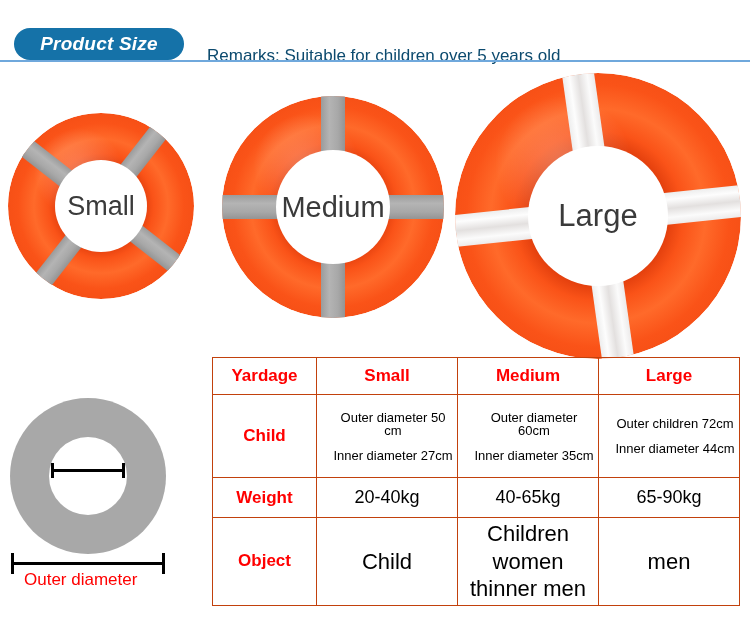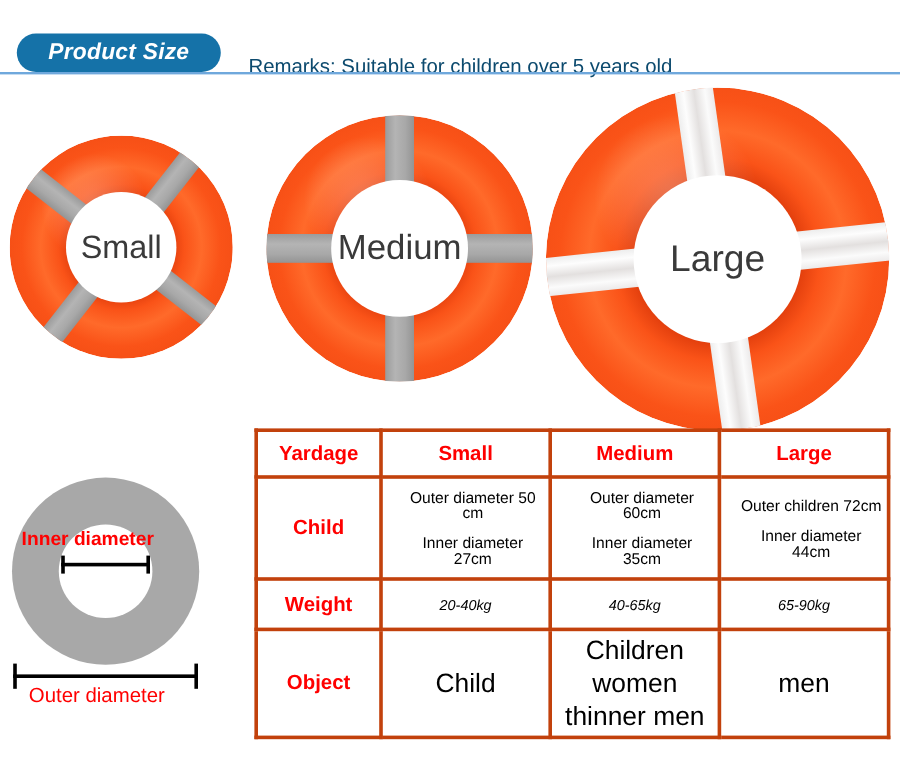--- a/index.html
+++ b/index.html
@@ -163,21 +163,21 @@
 
   
   #spec-table {
     position: absolute;
     left: 212px; top: 357px;
     width: 528px;
     border-collapse: collapse;
     table-layout: fixed;
   }
   #spec-table td {
-    border: 3px solid #c2410c;
+    border: 1px solid #c2410c;
     text-align: center;
     vertical-align: middle;
     font-size: 14px;
     color: #000000;
     padding: 2px 4px;
   }
   #spec-table .col-label { width: 104px; }
   #spec-table .col-size  { width: 141px; }
   #spec-table .row-head td { height: 32px; }
   #spec-table .hdr {
@@ -188,21 +188,21 @@
   #spec-table .rowlabel {
     color: #ff0000;
     font-weight: bold;
     font-size: 17px;
   }
   #spec-table .row-size td { height: 78px; }
   #spec-table .row-weight td { height: 35px; }
   #spec-table .row-object td { height: 80px; }
   #spec-table .size-cell { line-height: 1.0; padding-left: 16px; }
   #spec-table .size-cell div { padding: 6px 0; font-size: 13px; }
-  #spec-table .weight-val { font-size: 12px; font-style: italic; }
+  #spec-table .weight-val { font-size: 18px; }
   #spec-table .object-val { font-size: 22px; line-height: 1.25; }
 </style>
 </head>
 <body>
 
 <div id="header-bar">
   <div id="product-size-badge">
     <span class="badge-text">Product Size</span>
   </div>
   <div id="remarks-text">Remarks: Suitable for children over 5 years old</div>
@@ -248,21 +248,20 @@
   </div>
 </div>
 
 <div id="diagram">
   <div id="annulus-outer"></div>
   <div id="annulus-inner"></div>
 
   <div class="dim-line" id="inner-dim-shaft"></div>
   <div class="dim-line" id="inner-dim-cap-l"></div>
   <div class="dim-line" id="inner-dim-cap-r"></div>
-  <div id="inner-diameter-label">Inner diameter</div>
 
   <div class="dim-line" id="outer-dim-shaft"></div>
   <div class="dim-line" id="outer-dim-cap-l"></div>
   <div class="dim-line" id="outer-dim-cap-r"></div>
   <div id="outer-diameter-label">Outer diameter</div>
 </div>
 
 <table id="spec-table">
   <colgroup>
     <col class="col-label">

